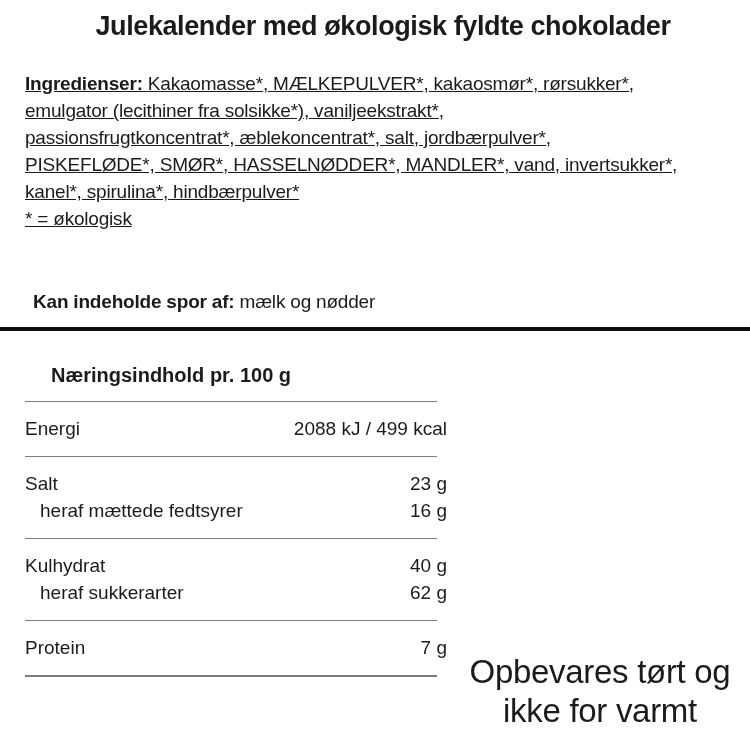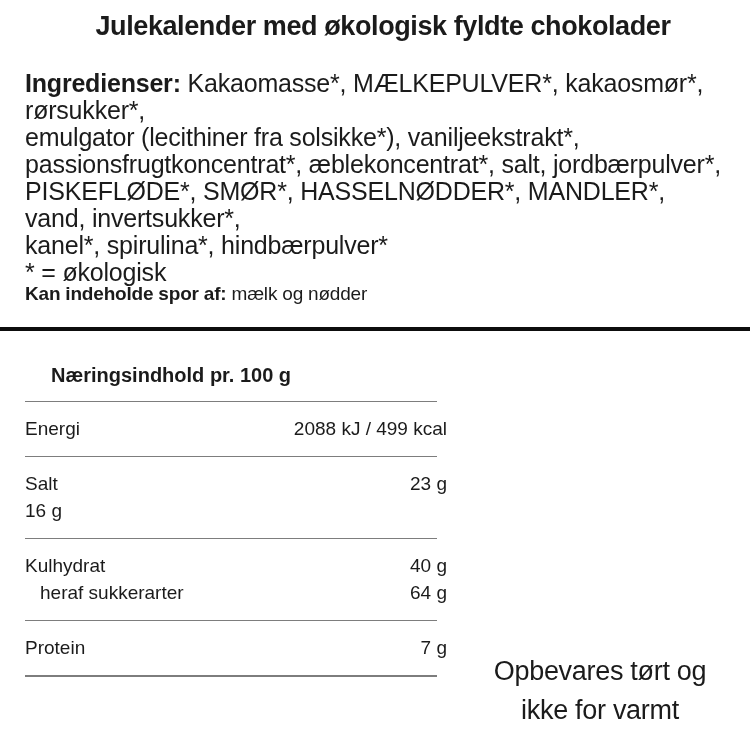--- a/index.html
+++ b/index.html
@@ -27,30 +27,31 @@
     font-weight: 700;
     letter-spacing: -0.4px;
     font-stretch: 87%;
   }
   .ingredients {
     position: absolute;
     left: 25px;
     top: 70px;
     width: 705px;
     margin: 0;
-    font-size: 25px;
+    font-size: 19px;
     line-height: 27px;
     letter-spacing: -0.2px;
+    text-decoration: underline;
   }
   .ingredients strong { font-weight: 700; }
   .traces {
     position: absolute;
     left: 25px;
     top: 283px;
-    margin: 0;
+    margin: 8px;
     font-size: 19px;
     letter-spacing: -0.2px;
   }
   .thick-divider {
     position: absolute;
     left: 0;
     top: 327px;
     width: 750px;
     height: 4px;
     background: #0d0d0d;
@@ -81,21 +82,21 @@
   }
   .nut-row .nut-label { white-space: nowrap; }
   .nut-row .nut-value { white-space: nowrap; text-align: right; }
   .nut-row.indent .nut-label { padding-left: 15px; }
   .storage {
     position: absolute;
     left: 450px;
     top: 652px;
     width: 300px;
     text-align: center;
-    font-size: 27px;
+    font-size: 33px;
     line-height: 39px;
     letter-spacing: -0.3px;
   }
 </style>
 </head>
 <body>
 
 <div class="page">
 
   <h1 class="title">Julekalender med økologisk fyldte chokolader</h1>
@@ -117,33 +118,34 @@
       </div>
     </div>
     <div class="nut-divider"></div>
 
     <div class="nut-group">
       <div class="nut-row">
         <span class="nut-label">Salt</span>
         <span class="nut-value">23 g</span>
       </div>
       <div class="nut-row indent">
+        <span class="nut-label">heraf mættede fedtsyrer</span>
         <span class="nut-value">16 g</span>
       </div>
     </div>
     <div class="nut-divider"></div>
 
     <div class="nut-group">
       <div class="nut-row">
         <span class="nut-label">Kulhydrat</span>
         <span class="nut-value">40 g</span>
       </div>
       <div class="nut-row indent">
         <span class="nut-label">heraf sukkerarter</span>
-        <span class="nut-value">64 g</span>
+        <span class="nut-value">62 g</span>
       </div>
     </div>
     <div class="nut-divider"></div>
 
     <div class="nut-group">
       <div class="nut-row">
         <span class="nut-label">Protein</span>
         <span class="nut-value">7 g</span>
       </div>
     </div>

